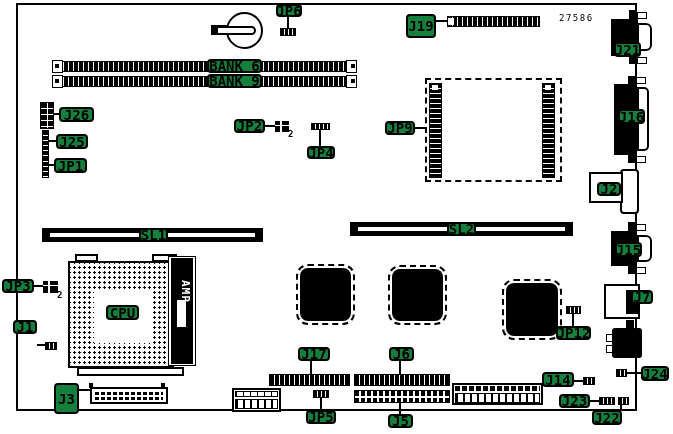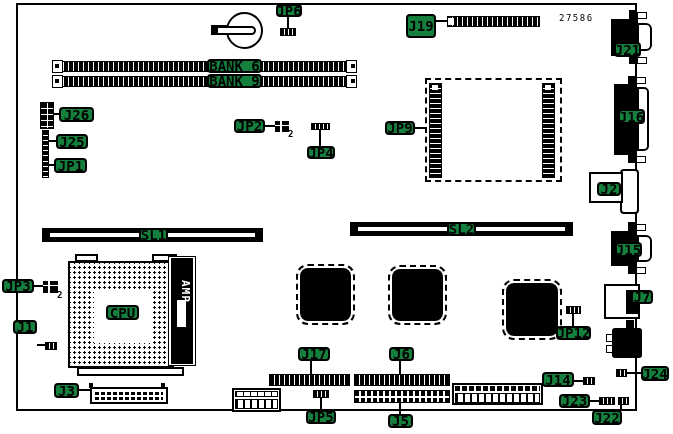--- a/index.html
+++ b/index.html
@@ -186,21 +186,21 @@
   <div class="jmp" style="left:566px;top:306px;width:15px;height:8px;"></div>
   <div class="cline" style="left:572px;top:314px;width:2px;height:12px;"></div>
   <div class="lbl" style="left:556px;top:326px;width:35px;height:14px;">JP12</div>
 
   <div class="cline" style="left:79px;top:389px;width:12px;height:2px;"></div>
   <div class="blackbox" style="left:89px;top:383px;width:4px;height:5px;"></div>
   <div class="blackbox" style="left:161px;top:383px;width:4px;height:5px;"></div>
   <div class="whitebox" style="left:90px;top:387px;width:78px;height:17px;">
     <div class="abs" style="left:3px;top:3px;width:68px;height:8px;background-image:linear-gradient(180deg, transparent 3px, #fff 3px, #fff 5px, transparent 5px), repeating-linear-gradient(90deg, #000 0 4px, #fff 4px 6px);"></div>
   </div>
-  <div class="lbl" style="left:54px;top:383px;width:25px;height:15px;">J3</div>
+  <div class="lbl" style="left:54px;top:383px;width:25px;height:31px;">J3</div>
 
   <div class="whitebox" style="left:232px;top:388px;width:49px;height:24px;"></div>
   <div class="teethA" style="left:235px;top:391px;width:43px;height:6px;"></div>
   <div class="teethB" style="left:235px;top:399px;width:43px;height:10px;"></div>
 
   <div class="cline" style="left:310px;top:361px;width:2px;height:14px;"></div>
   <div class="tickh" style="left:269px;top:374px;width:81px;height:12px;"></div>
   <div class="lbl" style="left:298px;top:347px;width:32px;height:14px;">J17</div>
 
   <div class="cline" style="left:399px;top:361px;width:2px;height:14px;"></div>

